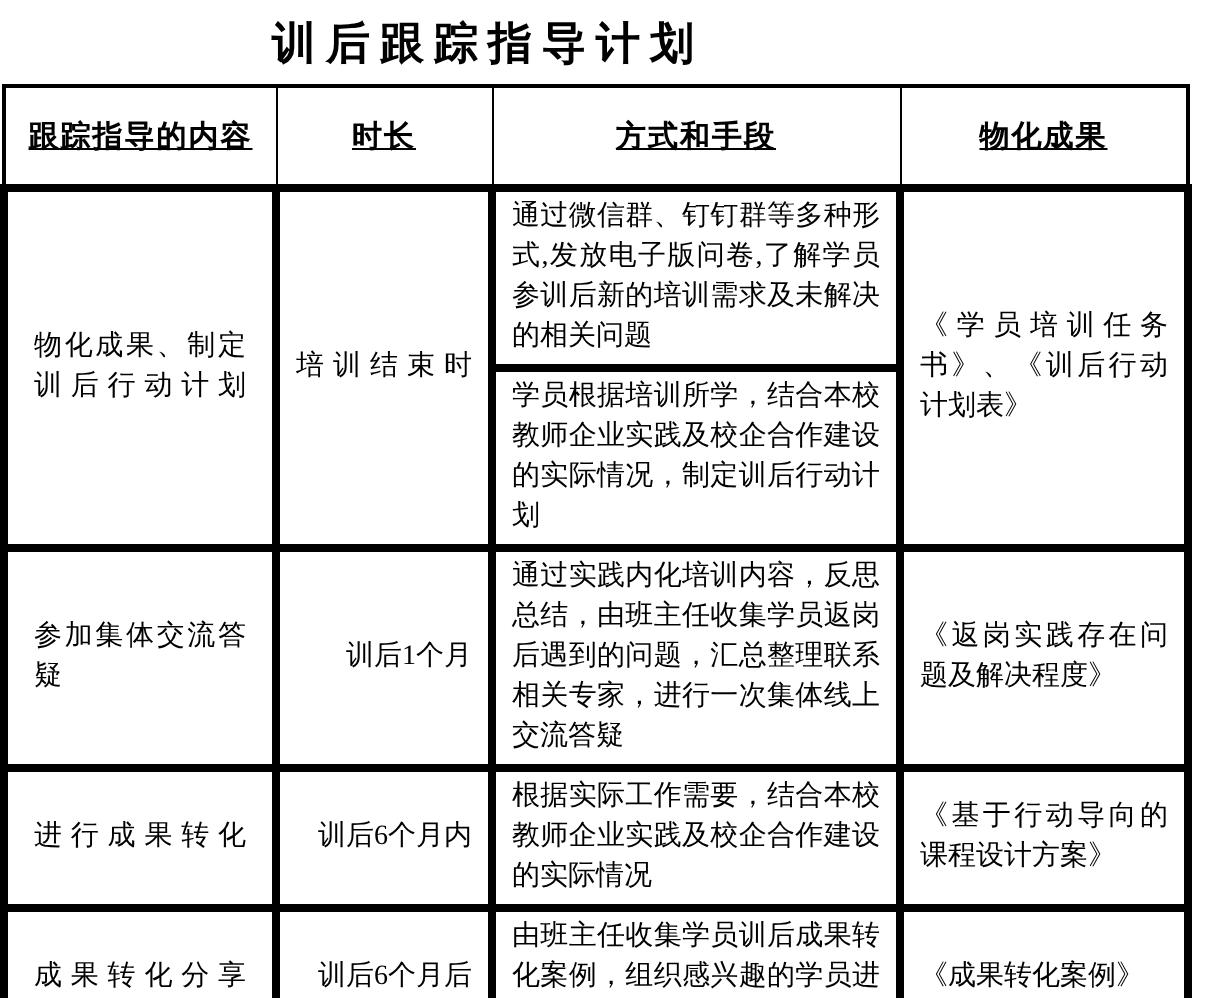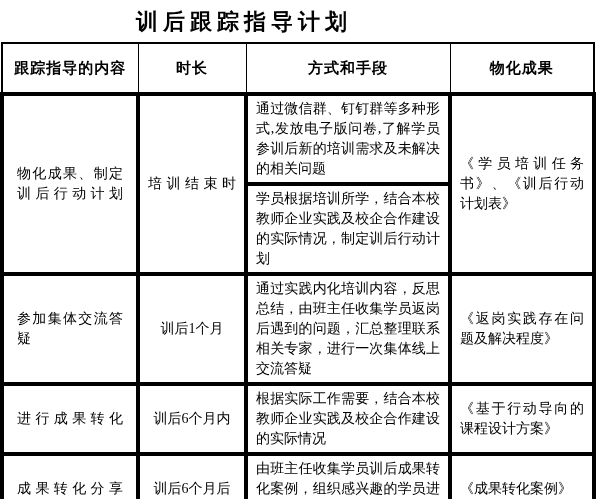--- a/index.html
+++ b/index.html
@@ -41,37 +41,38 @@
   col.c-outcome  { width: 144px; }
   th {
     border: 1px solid #000000;
     font-family: "Liberation Sans", "DejaVu Sans", sans-serif;
     font-weight: bold;
     font-size: 15px;
     letter-spacing: 1px;
     text-align: center;
     vertical-align: middle;
     padding: 0 4px;
+    text-decoration: underline;
   }
   td {
     border: 4px solid #000000;
     font-size: 14px;
     line-height: 20px;
     vertical-align: middle;
     padding: 3px 8px;
     box-sizing: border-box;
     word-break: break-all;
   }
   td.c1 {
     padding-left: 13px;
     padding-right: 13px;
     text-align: justify;
     text-align-last: justify;
   }
-  td.c2 { text-align: center; }
+  td.c2 { text-align: right; }
   td.c2.distribute {
     text-align: justify;
     text-align-last: justify;
   }
   td.c3 { text-align: justify; }
   td.c4 { text-align: justify; }
   tr.rh-head { height: 51px; }
   tr.rh-1a   { height: 81px; }
   tr.rh-1b   { height: 83px; }
   tr.rh-2    { height: 104px; }

